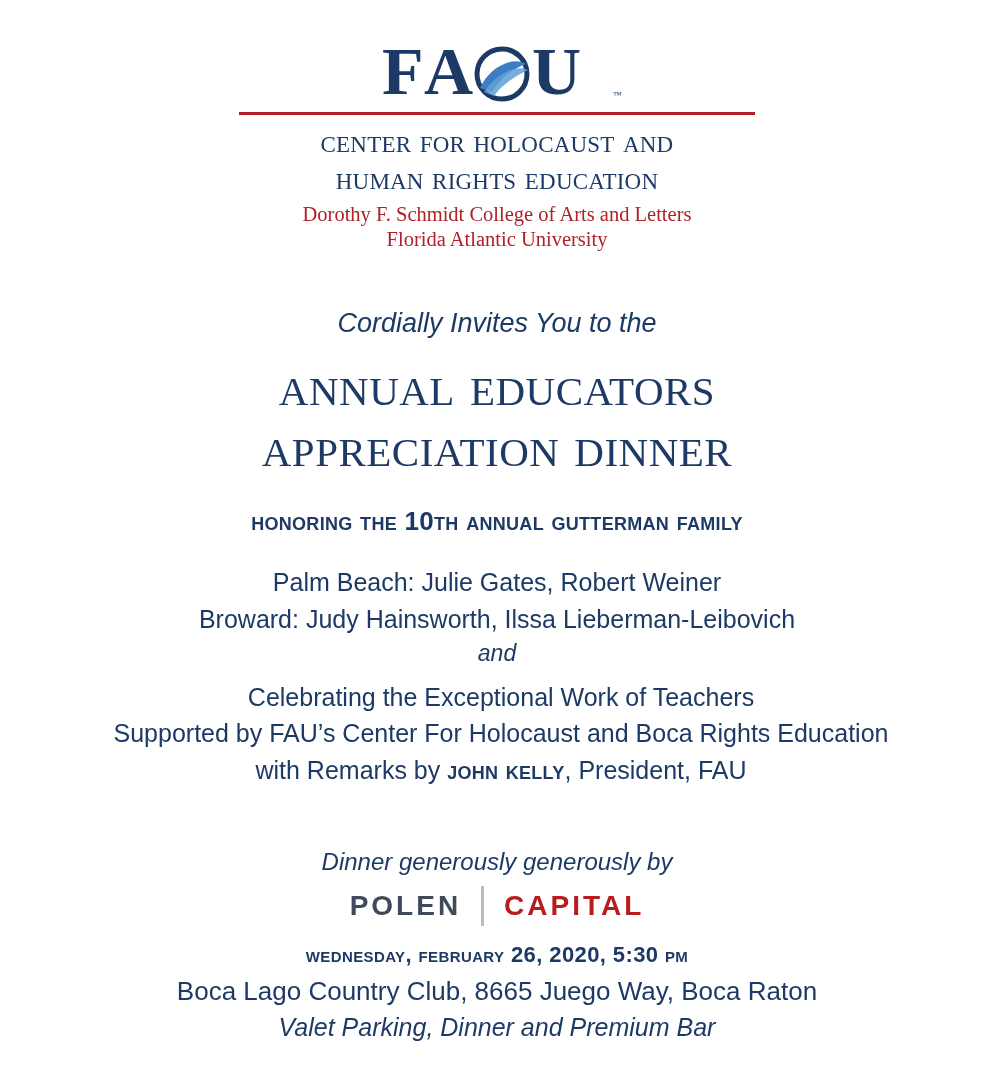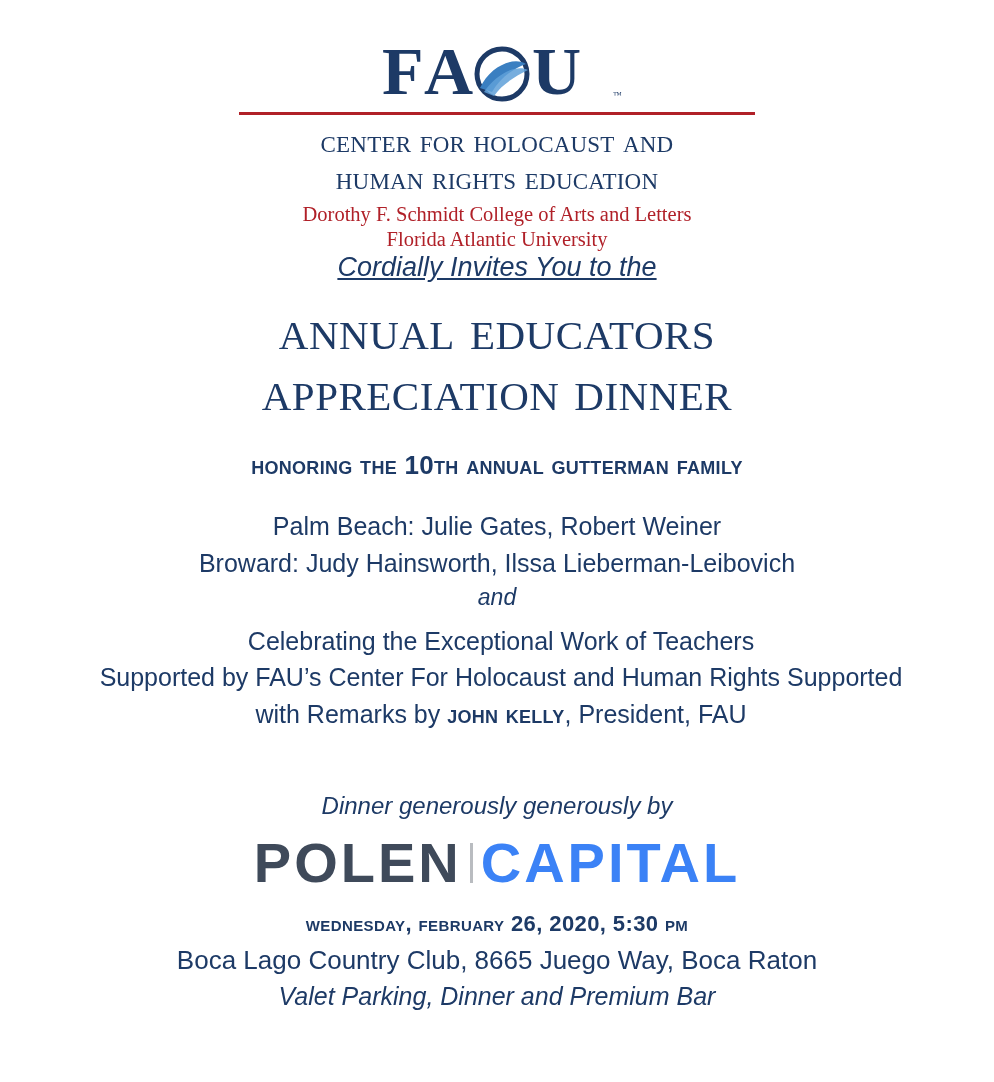--- a/index.html
+++ b/index.html
@@ -73,25 +73,25 @@
   }
   .university {
     font-family: "Liberation Serif", serif;
     color: #b02028;
     font-size: 20.5px;
     line-height: 1.22;
   }
 
   
   .cordially {
+    margin-top: 56px;
     font-style: italic;
     font-size: 27px;
     color: #1d3a66;
     font-family: "Liberation Sans", sans-serif;
-    text-decoration: underline;
   }
   .event-title {
     margin-top: 16px;
     font-family: "Liberation Serif", serif;
     font-weight: normal;
     color: #1d3a66;
     font-size: 58px;
     line-height: 1.06;
     letter-spacing: 0.5px;
     font-variant: small-caps;
@@ -140,32 +140,32 @@
     margin-top: 60px;
     font-style: italic;
     font-size: 24px;
     color: #1d3a66;
   }
   .polen-capital {
     margin-top: 10px;
     display: flex;
     align-items: center;
     justify-content: center;
-    gap: 8px;
-    font-size: 56px;
+    gap: 20px;
+    font-size: 28px;
     font-weight: bold;
     letter-spacing: 3px;
   }
   .polen { color: #3f4a5a; }
   .divider-bar {
     width: 3px;
     height: 40px;
     background: #b9bcc0;
   }
-  .capital { color: #3b82f6; }
+  .capital { color: #b91c1c; }
 
   
   .date-line {
     margin-top: 16px;
     font-size: 22px;
     font-weight: bold;
     color: #1d3a66;
     font-variant: small-caps;
     text-transform: lowercase;
     letter-spacing: 0.4px;
@@ -226,21 +226,21 @@
   </div>
 
   <div class="honorees">
     <span class="ln">Palm Beach: Julie Gates, Robert Weiner</span>
     <span class="ln">Broward: Judy Hainsworth, Ilssa Lieberman-Leibovich</span>
     <span class="ln and">and</span>
   </div>
 
   <div class="celebrating">
     <span class="ln">Celebrating the Exceptional Work of Teachers</span>
-    <span class="ln">Supported by FAU’s Center For Holocaust and Human Rights Supported</span>
+    <span class="ln">Supported by FAU’s Center For Holocaust and Boca Rights Education</span>
     <span class="ln"><span>with Remarks by </span><span class="smallcaps-name">John Kelly</span><span>, President, FAU</span></span>
   </div>
 
   <div class="sponsor-label">Dinner generously generously by</div>
 
   <div class="polen-capital">
     <span class="polen">POLEN</span>
     <span class="divider-bar"></span>
     <span class="capital">CAPITAL</span>
   </div>

